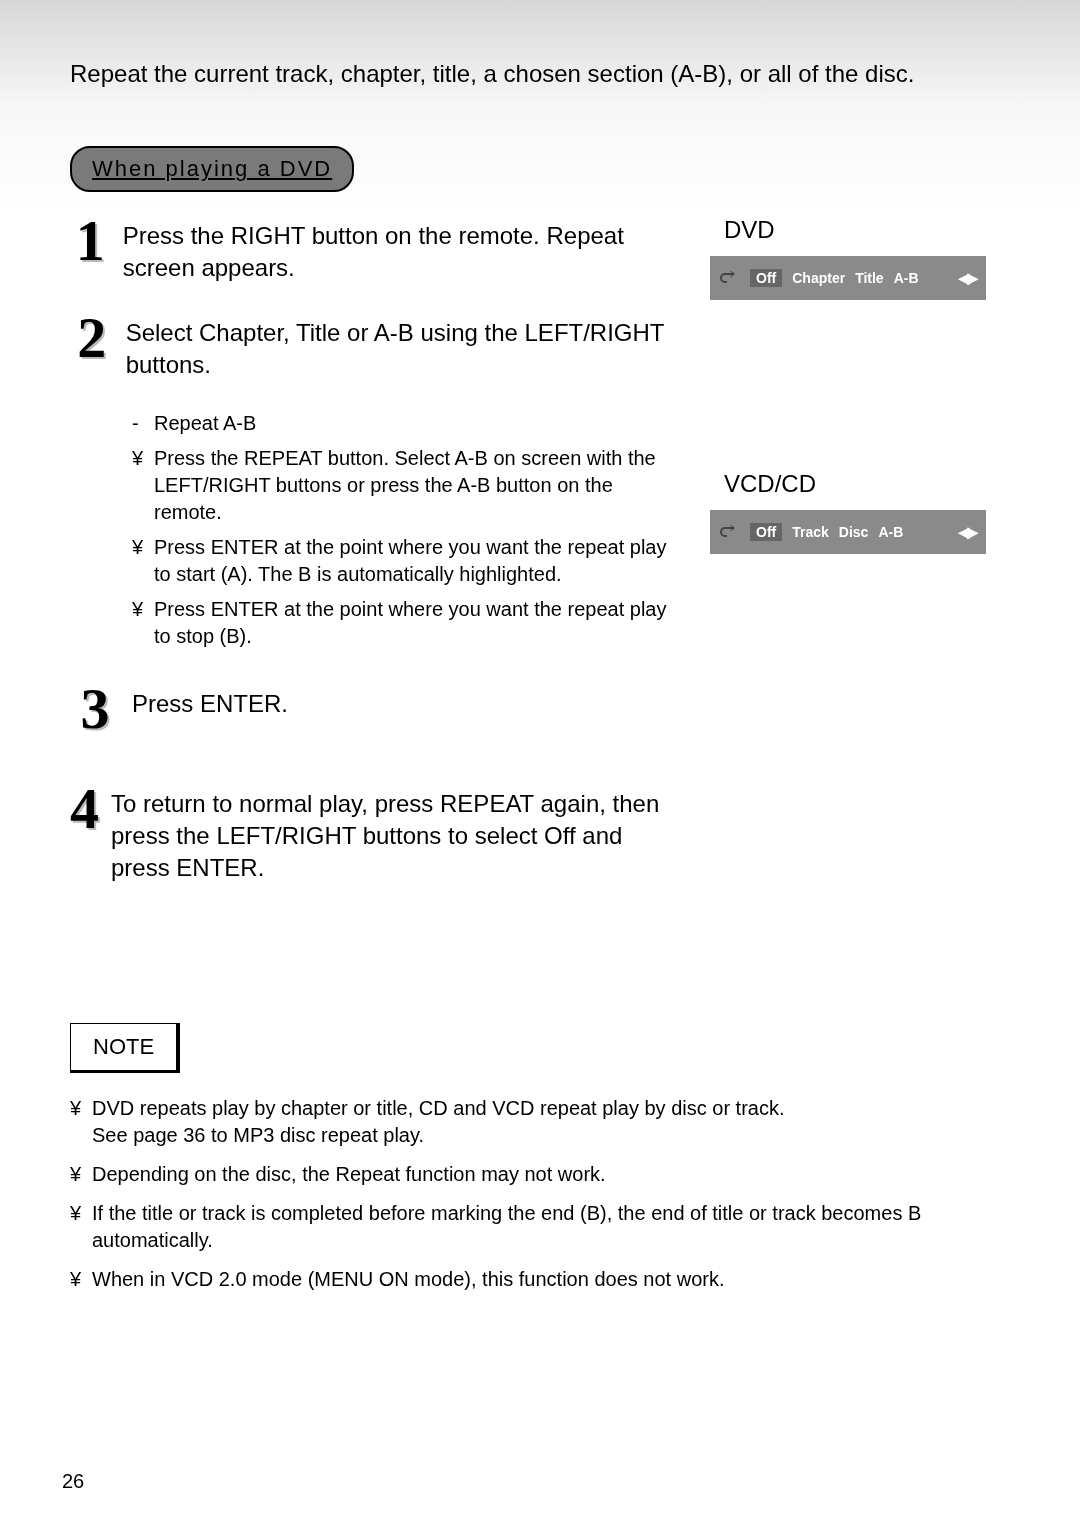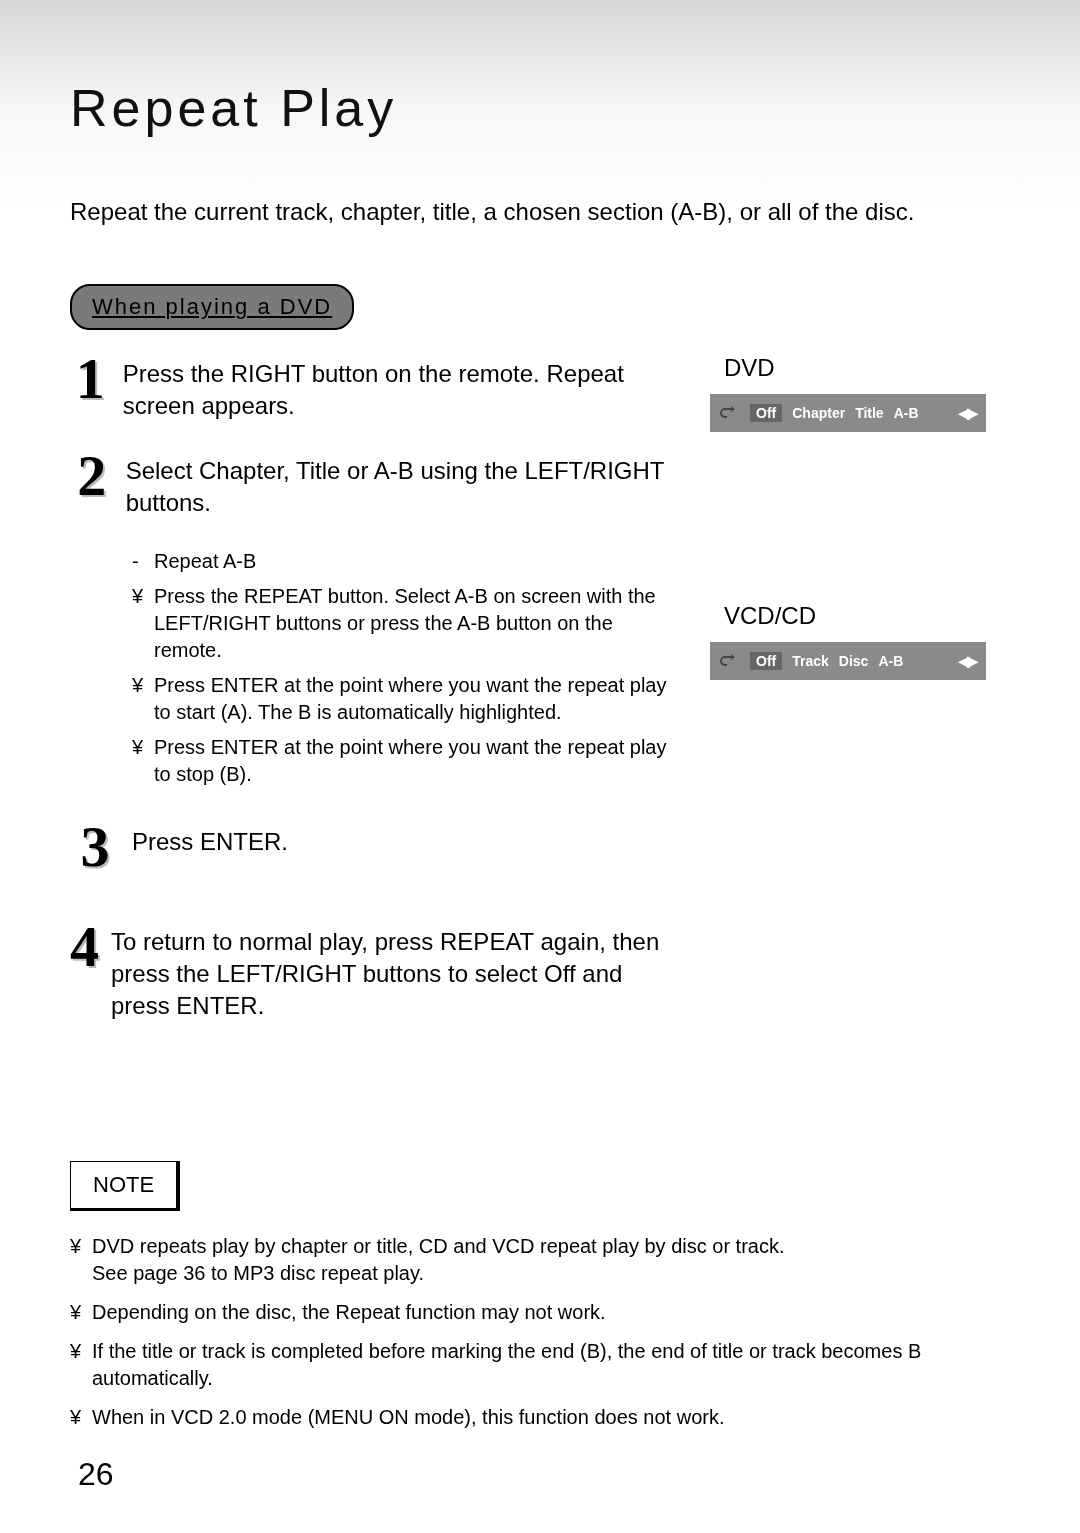--- a/index.html
+++ b/index.html
@@ -102,21 +102,21 @@
   .osd-label {
     font-size: 24px;
     margin-bottom: 12px;
     padding-left: 14px;
   }
   .osd-bar {
     display: flex;
     align-items: center;
     background: #8a8a8a;
     color: #fff;
-    height: 38px;
+    height: 44px;
     font-size: 14px;
     font-weight: bold;
     gap: 10px;
     padding: 0 10px 0 6px;
     width: 260px;
   }
   .osd-bar .loop-icon {
     display: inline-flex;
     align-items: center;
     justify-content: center;
@@ -156,31 +156,30 @@
     margin-bottom: 12px;
     line-height: 1.35;
   }
   .notes .mark {
     width: 22px;
     flex: 0 0 auto;
   }
 
   .page-number {
     position: absolute;
-    left: 78px;
+    left: 62px;
     bottom: 40px;
-    font-size: 32px;
+    font-size: 20px;
   }
 </style>
 </head>
 <body>
 
 <div class="page">
 
-  <div class="title">Repeat Play</div>
 
   <div class="intro">Repeat the current track, chapter, title, a chosen section (A-B), or all of the disc.</div>
 
   <div class="pill">When playing a DVD</div>
 
   <div class="columns">
 
     <div class="col-left">
 
       <div class="step">

